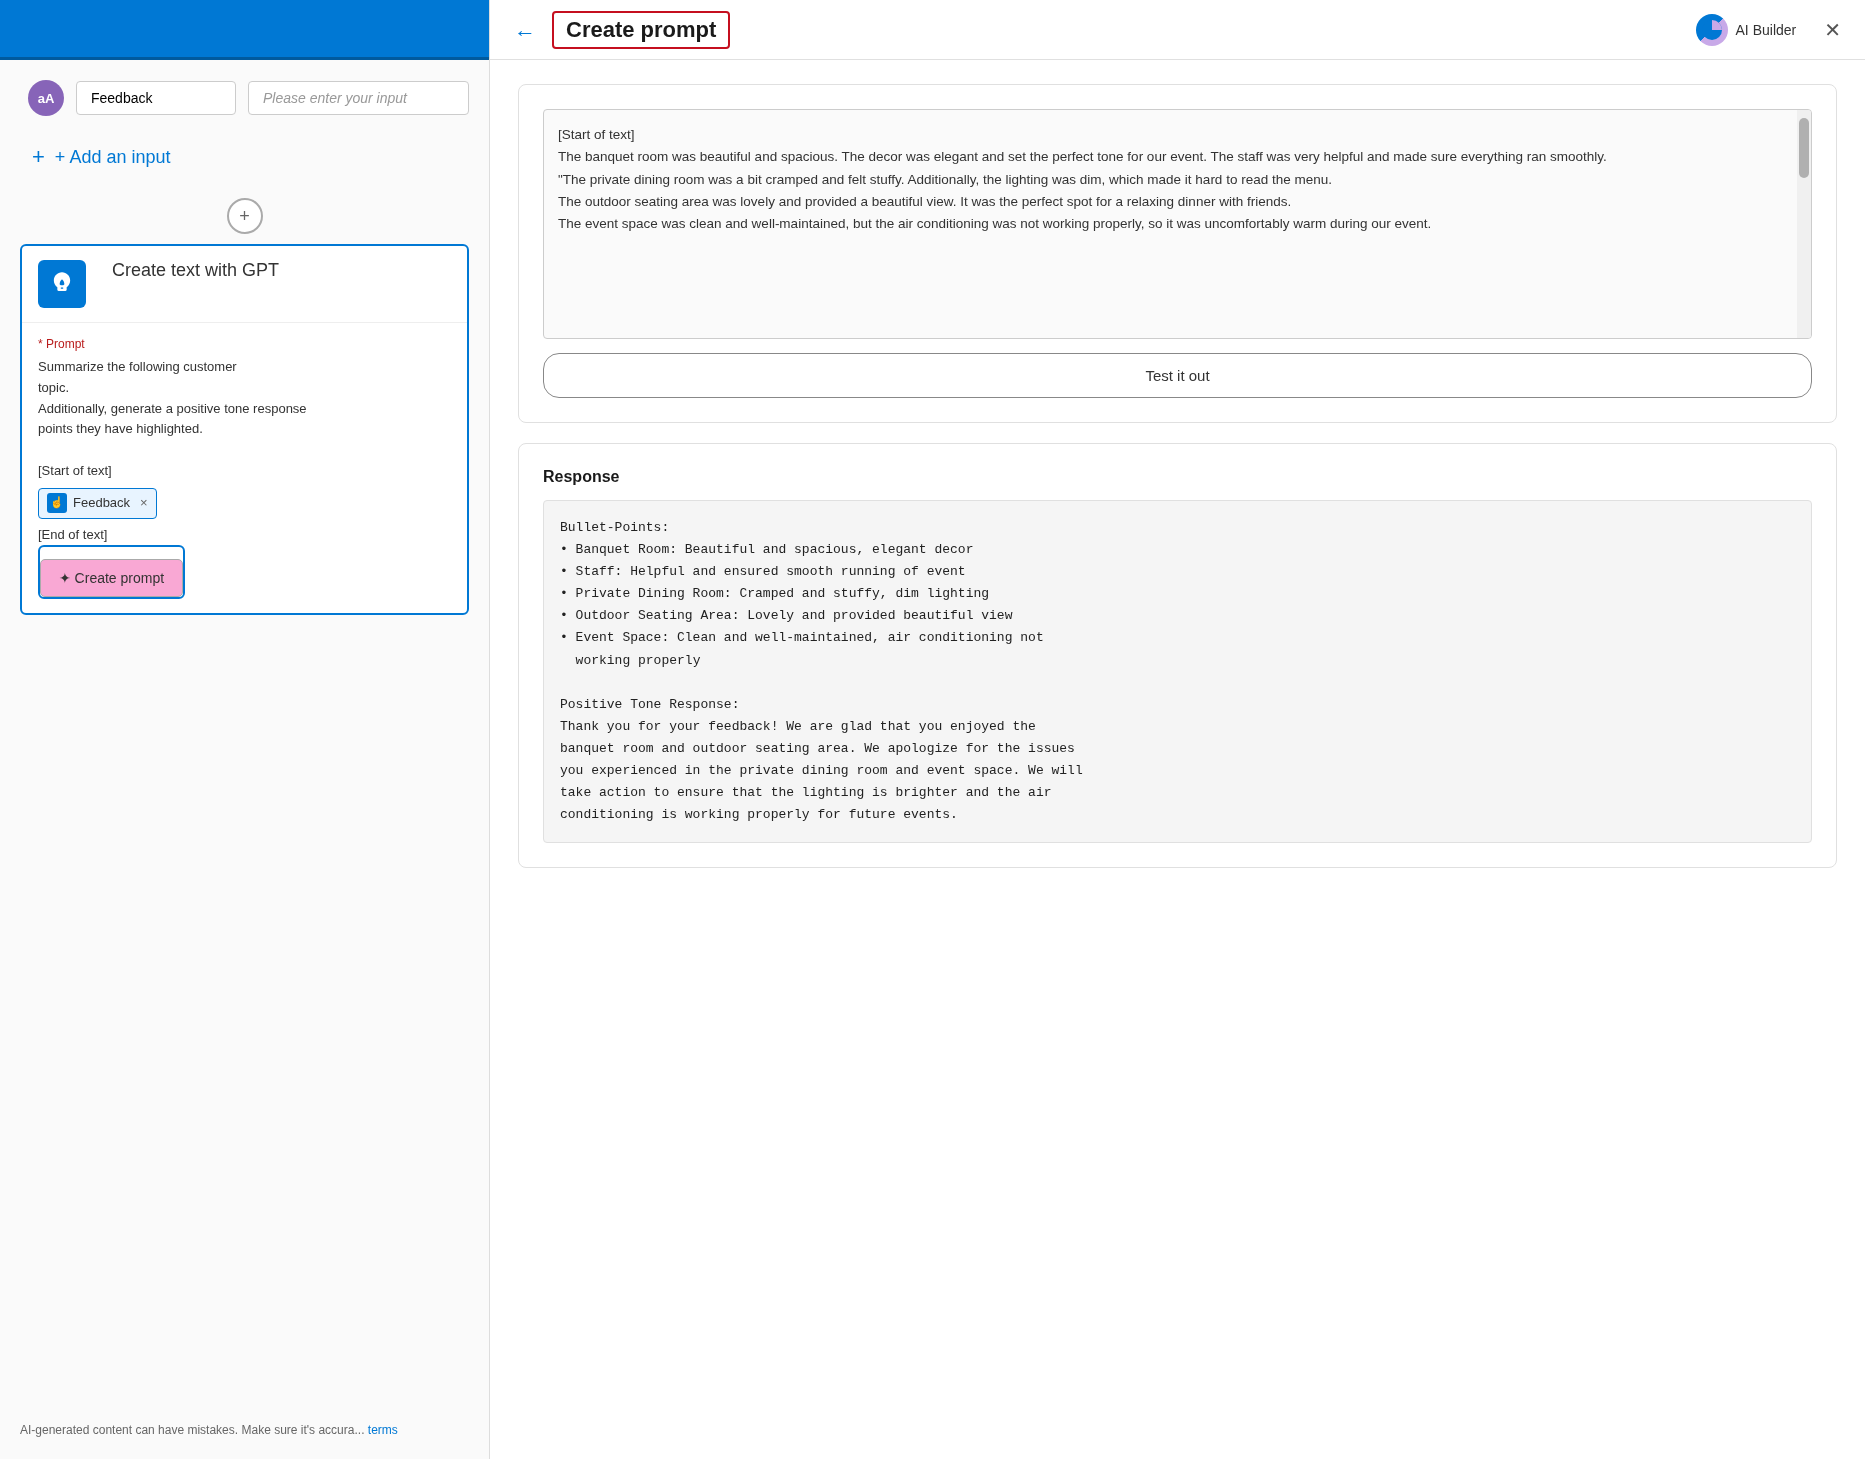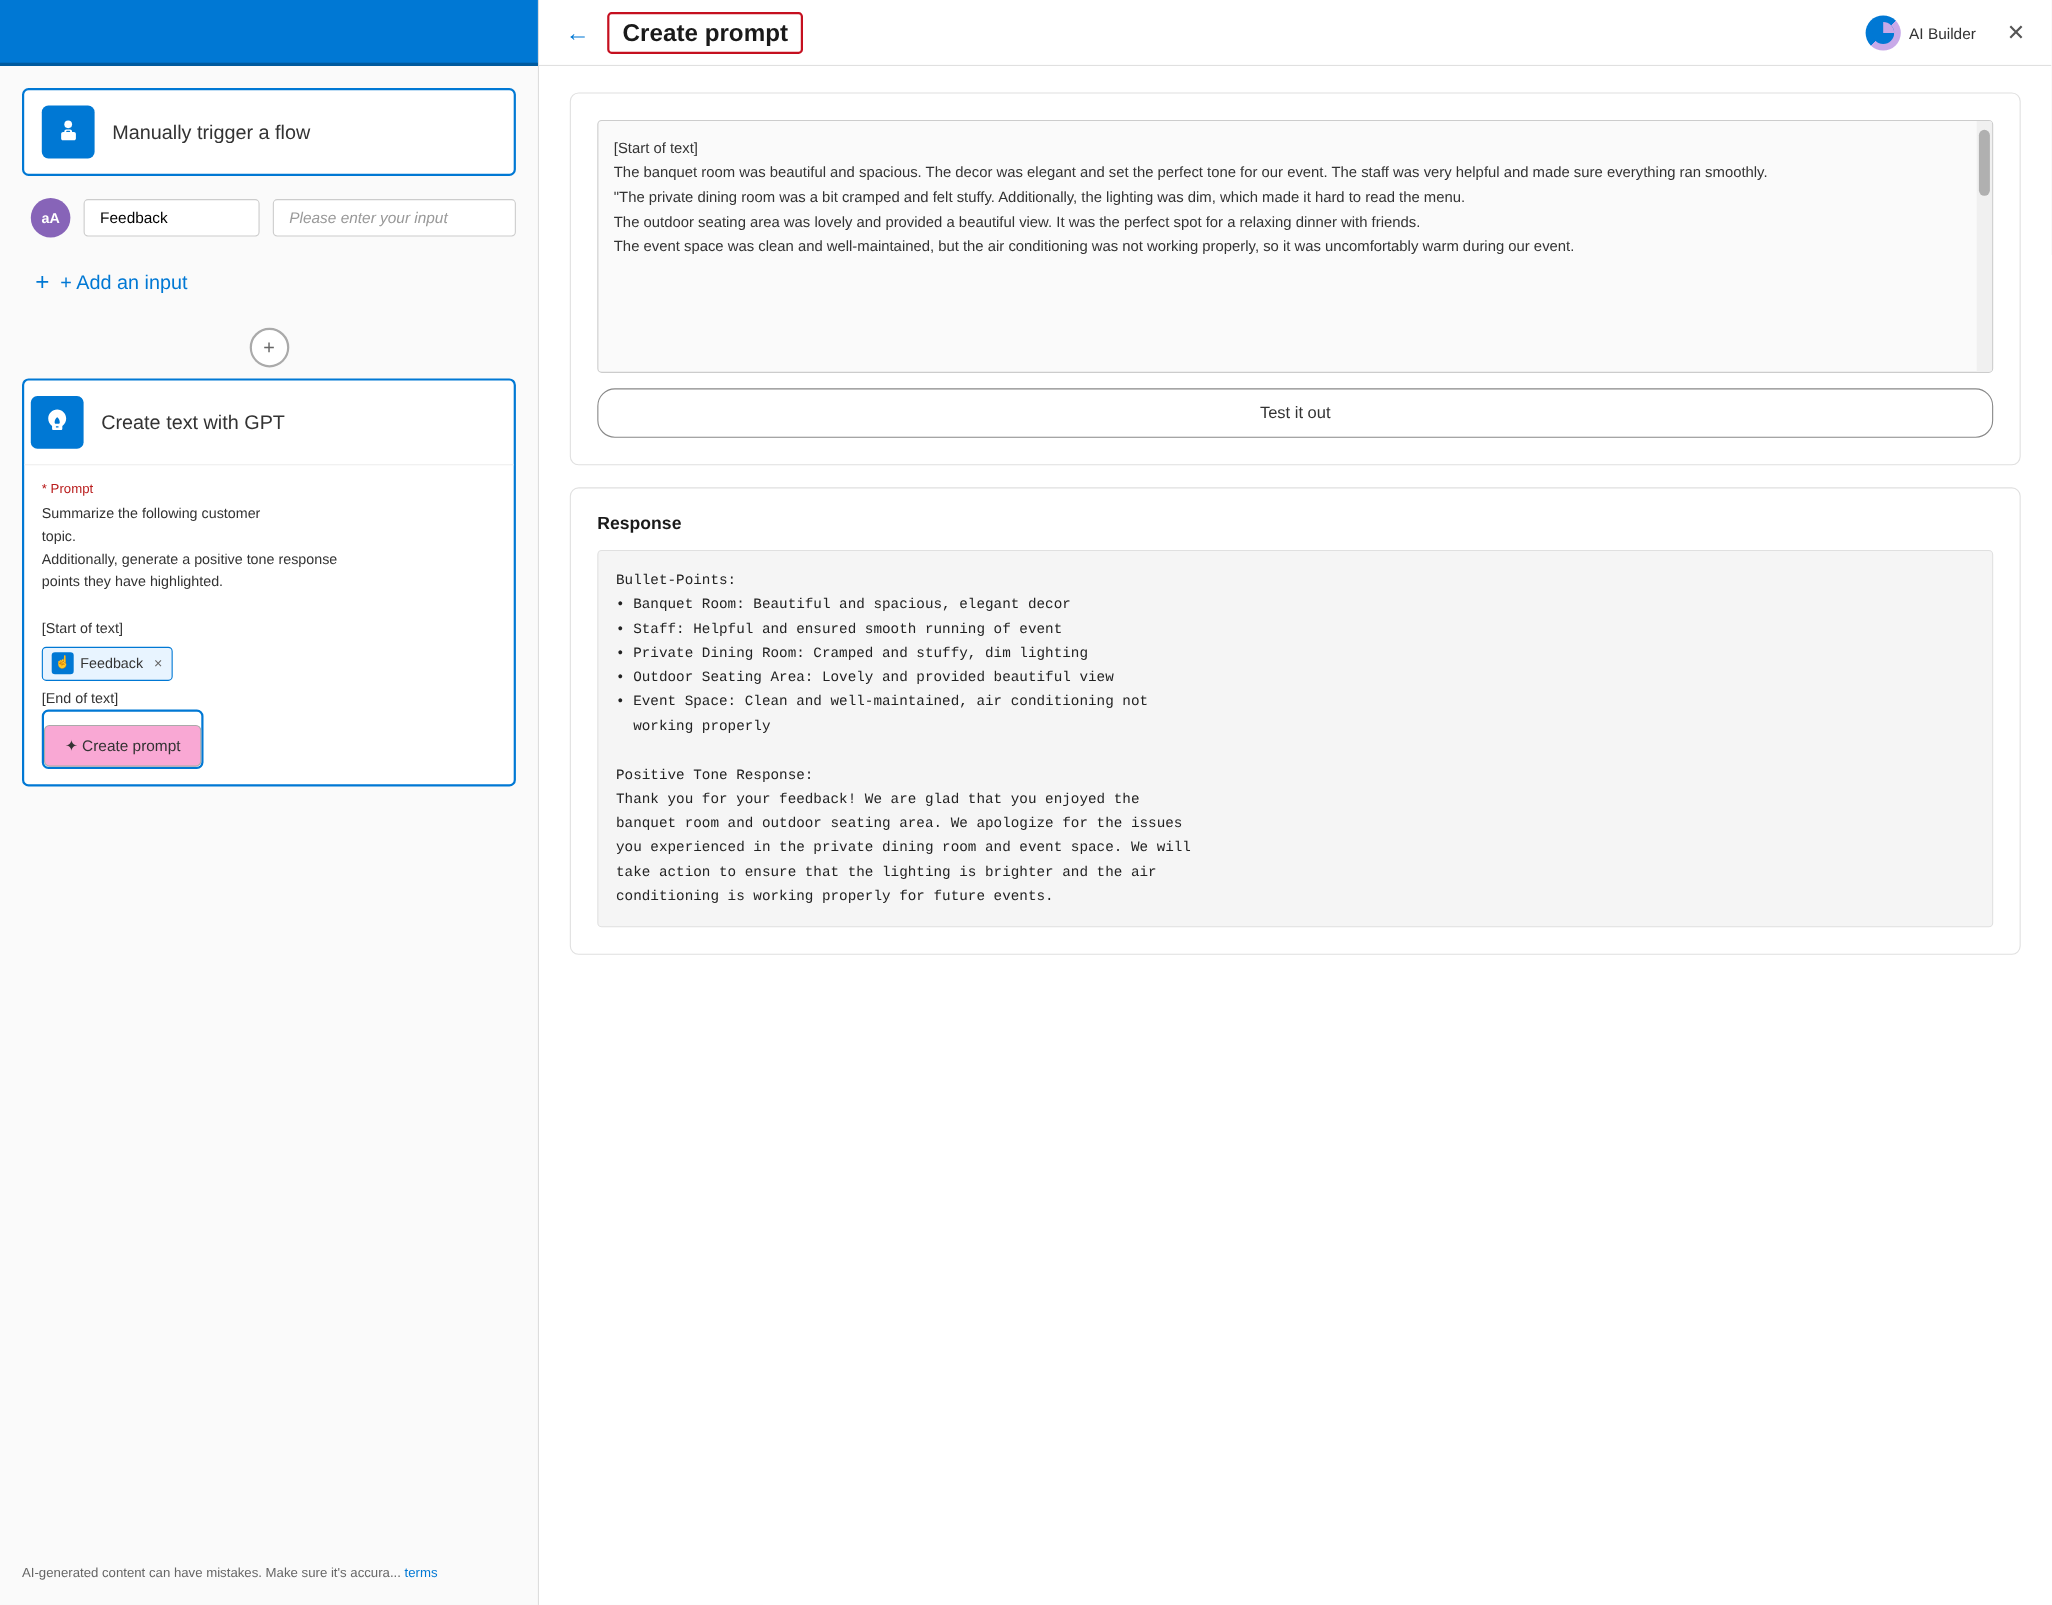--- a/index.html
+++ b/index.html
@@ -147,23 +147,23 @@
 
     .gpt-block {
       border: 2px solid #0078d4;
       border-radius: 6px;
       background: white;
       margin-bottom: 16px;
     }
 
     .gpt-header {
       display: flex;
-      align-items: center;
-      gap: 16px;
-      padding: 14px 6px;
+      align-items: flex-start;
+      gap: 26px;
+      padding: 14px 16px;
       border-bottom: 1px solid #eee;
     }
 
     .gpt-icon {
       width: 48px;
       height: 48px;
       background: #0078d4;
       border-radius: 6px;
       display: flex;
       align-items: center;
@@ -423,29 +423,20 @@
       min-height: 300px;
     }
   </style>
 </head>
 <body>
 
 <div class="left-panel">
   <div class="left-top-bar"></div>
   <div class="left-content">
 
-    <div class="trigger-block">
-      <div class="trigger-icon">
-        <svg width="28" height="28" viewBox="0 0 24 24" fill="white">
-          <path d="M9 11.5c0-.83.67-1.5 1.5-1.5h3c.83 0 1.5.67 1.5 1.5v.5h1.5c.83 0 1.5.67 1.5 1.5V17c0 .83-.67 1.5-1.5 1.5h-9C7.17 18.5 6.5 17.83 6.5 17v-3.5C6.5 12.67 7.17 12 8 12H9v-.5zM10.5 12H13.5v-.5c0-.28-.22-.5-.5-.5h-2c-.28 0-.5.22-.5.5V12z"></path>
-          <circle cx="12" cy="6" r="3" fill="white"></circle>
-        </svg>
-      </div>
-      <span class="trigger-label">Manually trigger a flow</span>
-    </div>
 
     <div class="input-row">
       <div class="input-avatar">aA</div>
       <div class="input-field-box">Feedback</div>
       <div class="input-placeholder">Please enter your input</div>
     </div>
 
     <div class="add-input-btn">
       <span class="plus">+</span>
       <span style="font-size:18px;color:#0078d4;font-weight:500;">+ Add an input</span>

